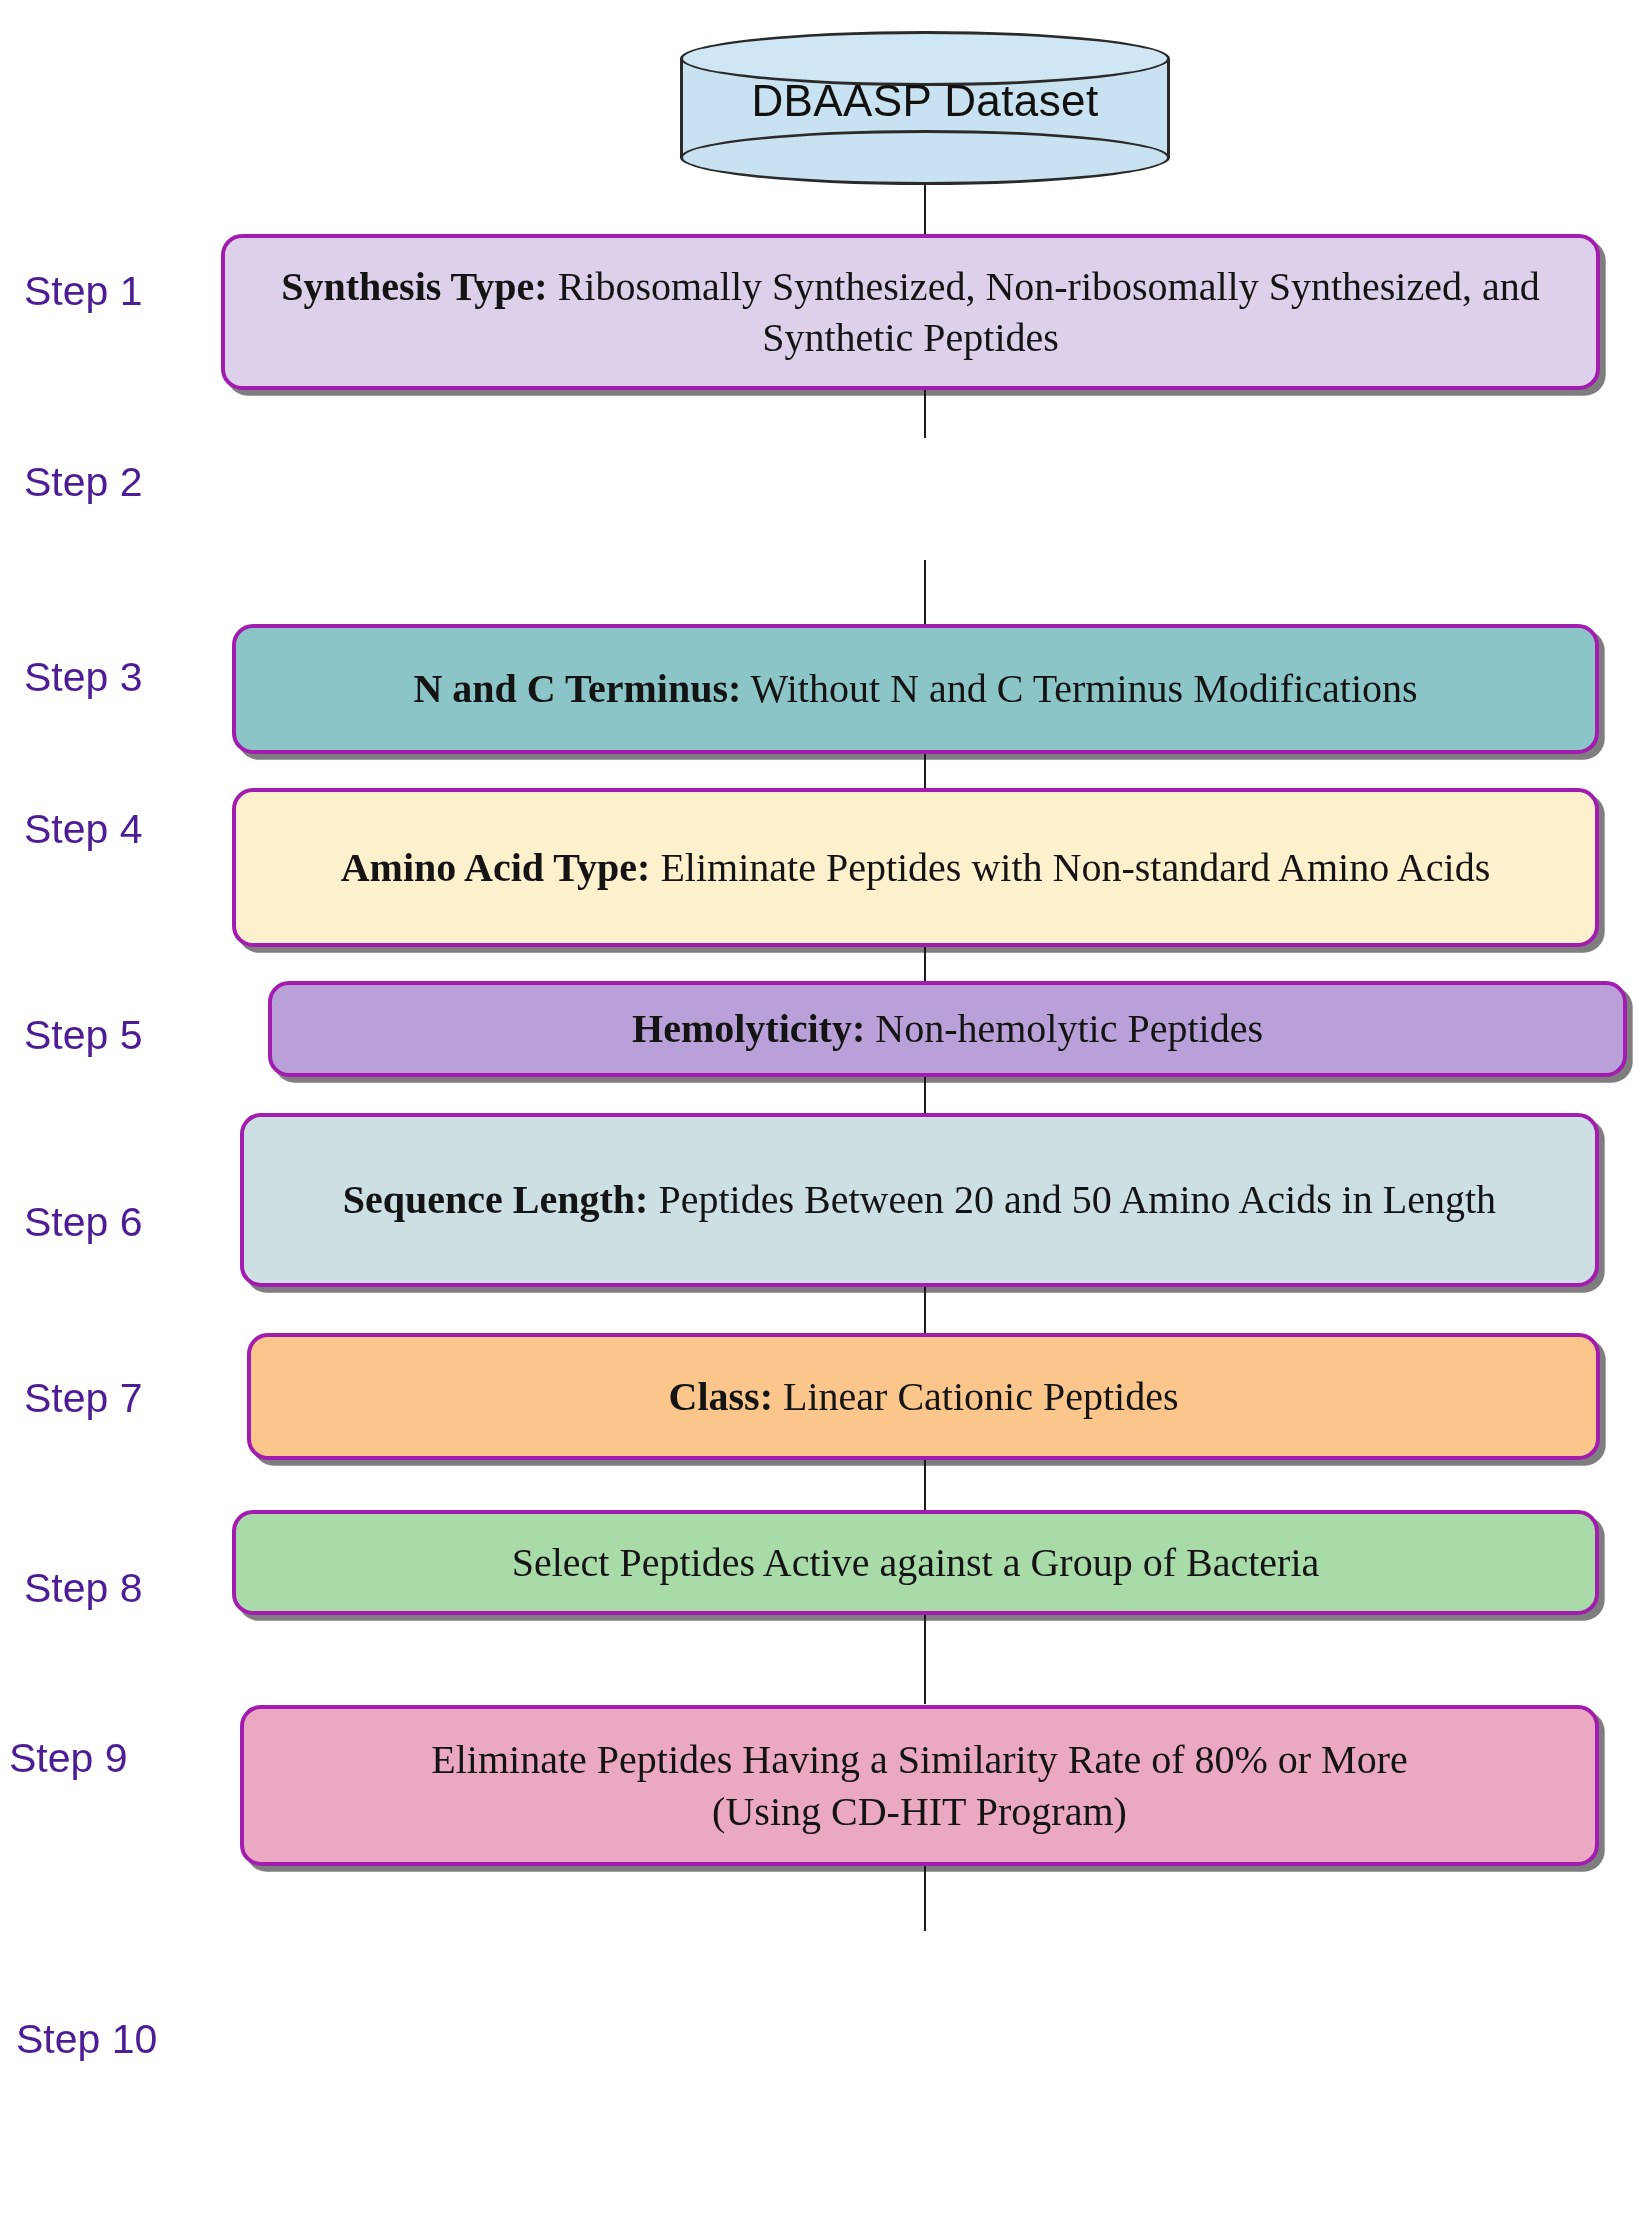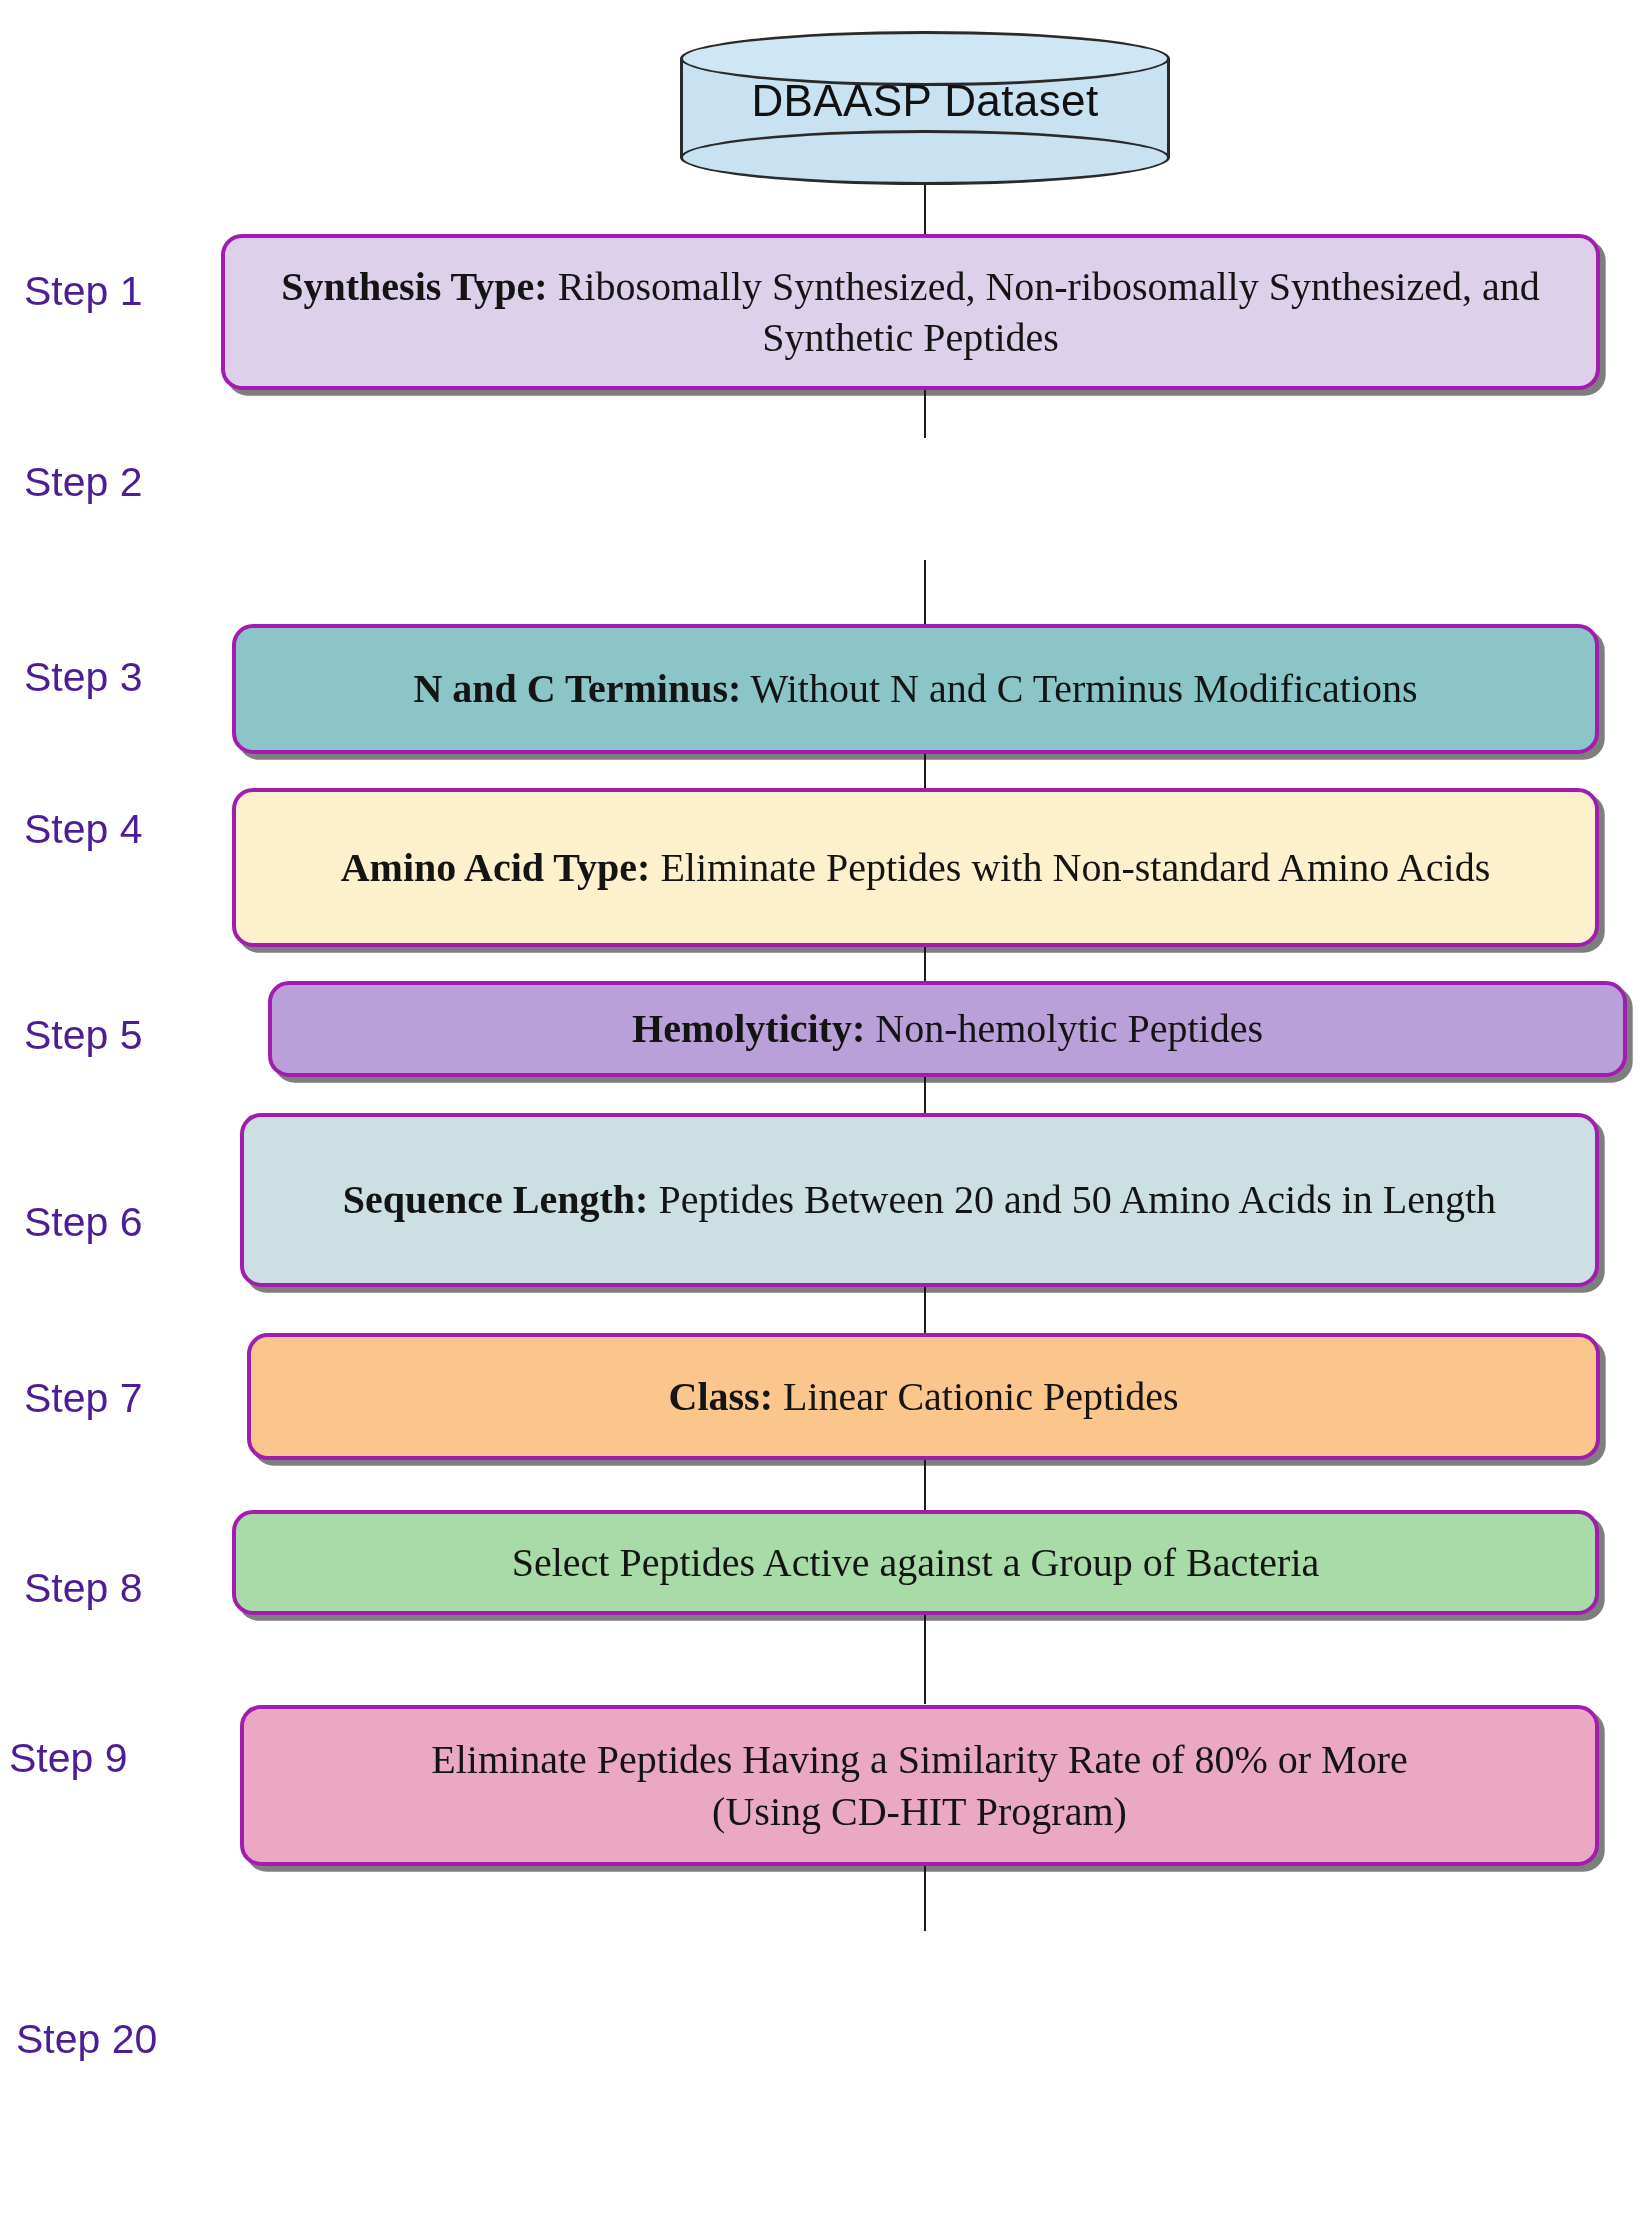--- a/index.html
+++ b/index.html
@@ -193,16 +193,16 @@
   </div>
 
   <div class="step-label" style="left:9px; top:1735px;">Step 9</div>
   <div class="step-box" style="left:240px; top:1705px; width:1359px; height:161px; background:#eba8c3;">
     <div class="step-text">
       <div>Eliminate Peptides Having a Similarity Rate of 80% or More</div>
       <div>(Using CD-HIT Program)</div>
     </div>
   </div>
 
-  <div class="step-label" style="left:16px; top:2016px;">Step 20</div>
+  <div class="step-label" style="left:16px; top:2016px;">Step 10</div>
 
 </div>
 
 
 </body></html>

